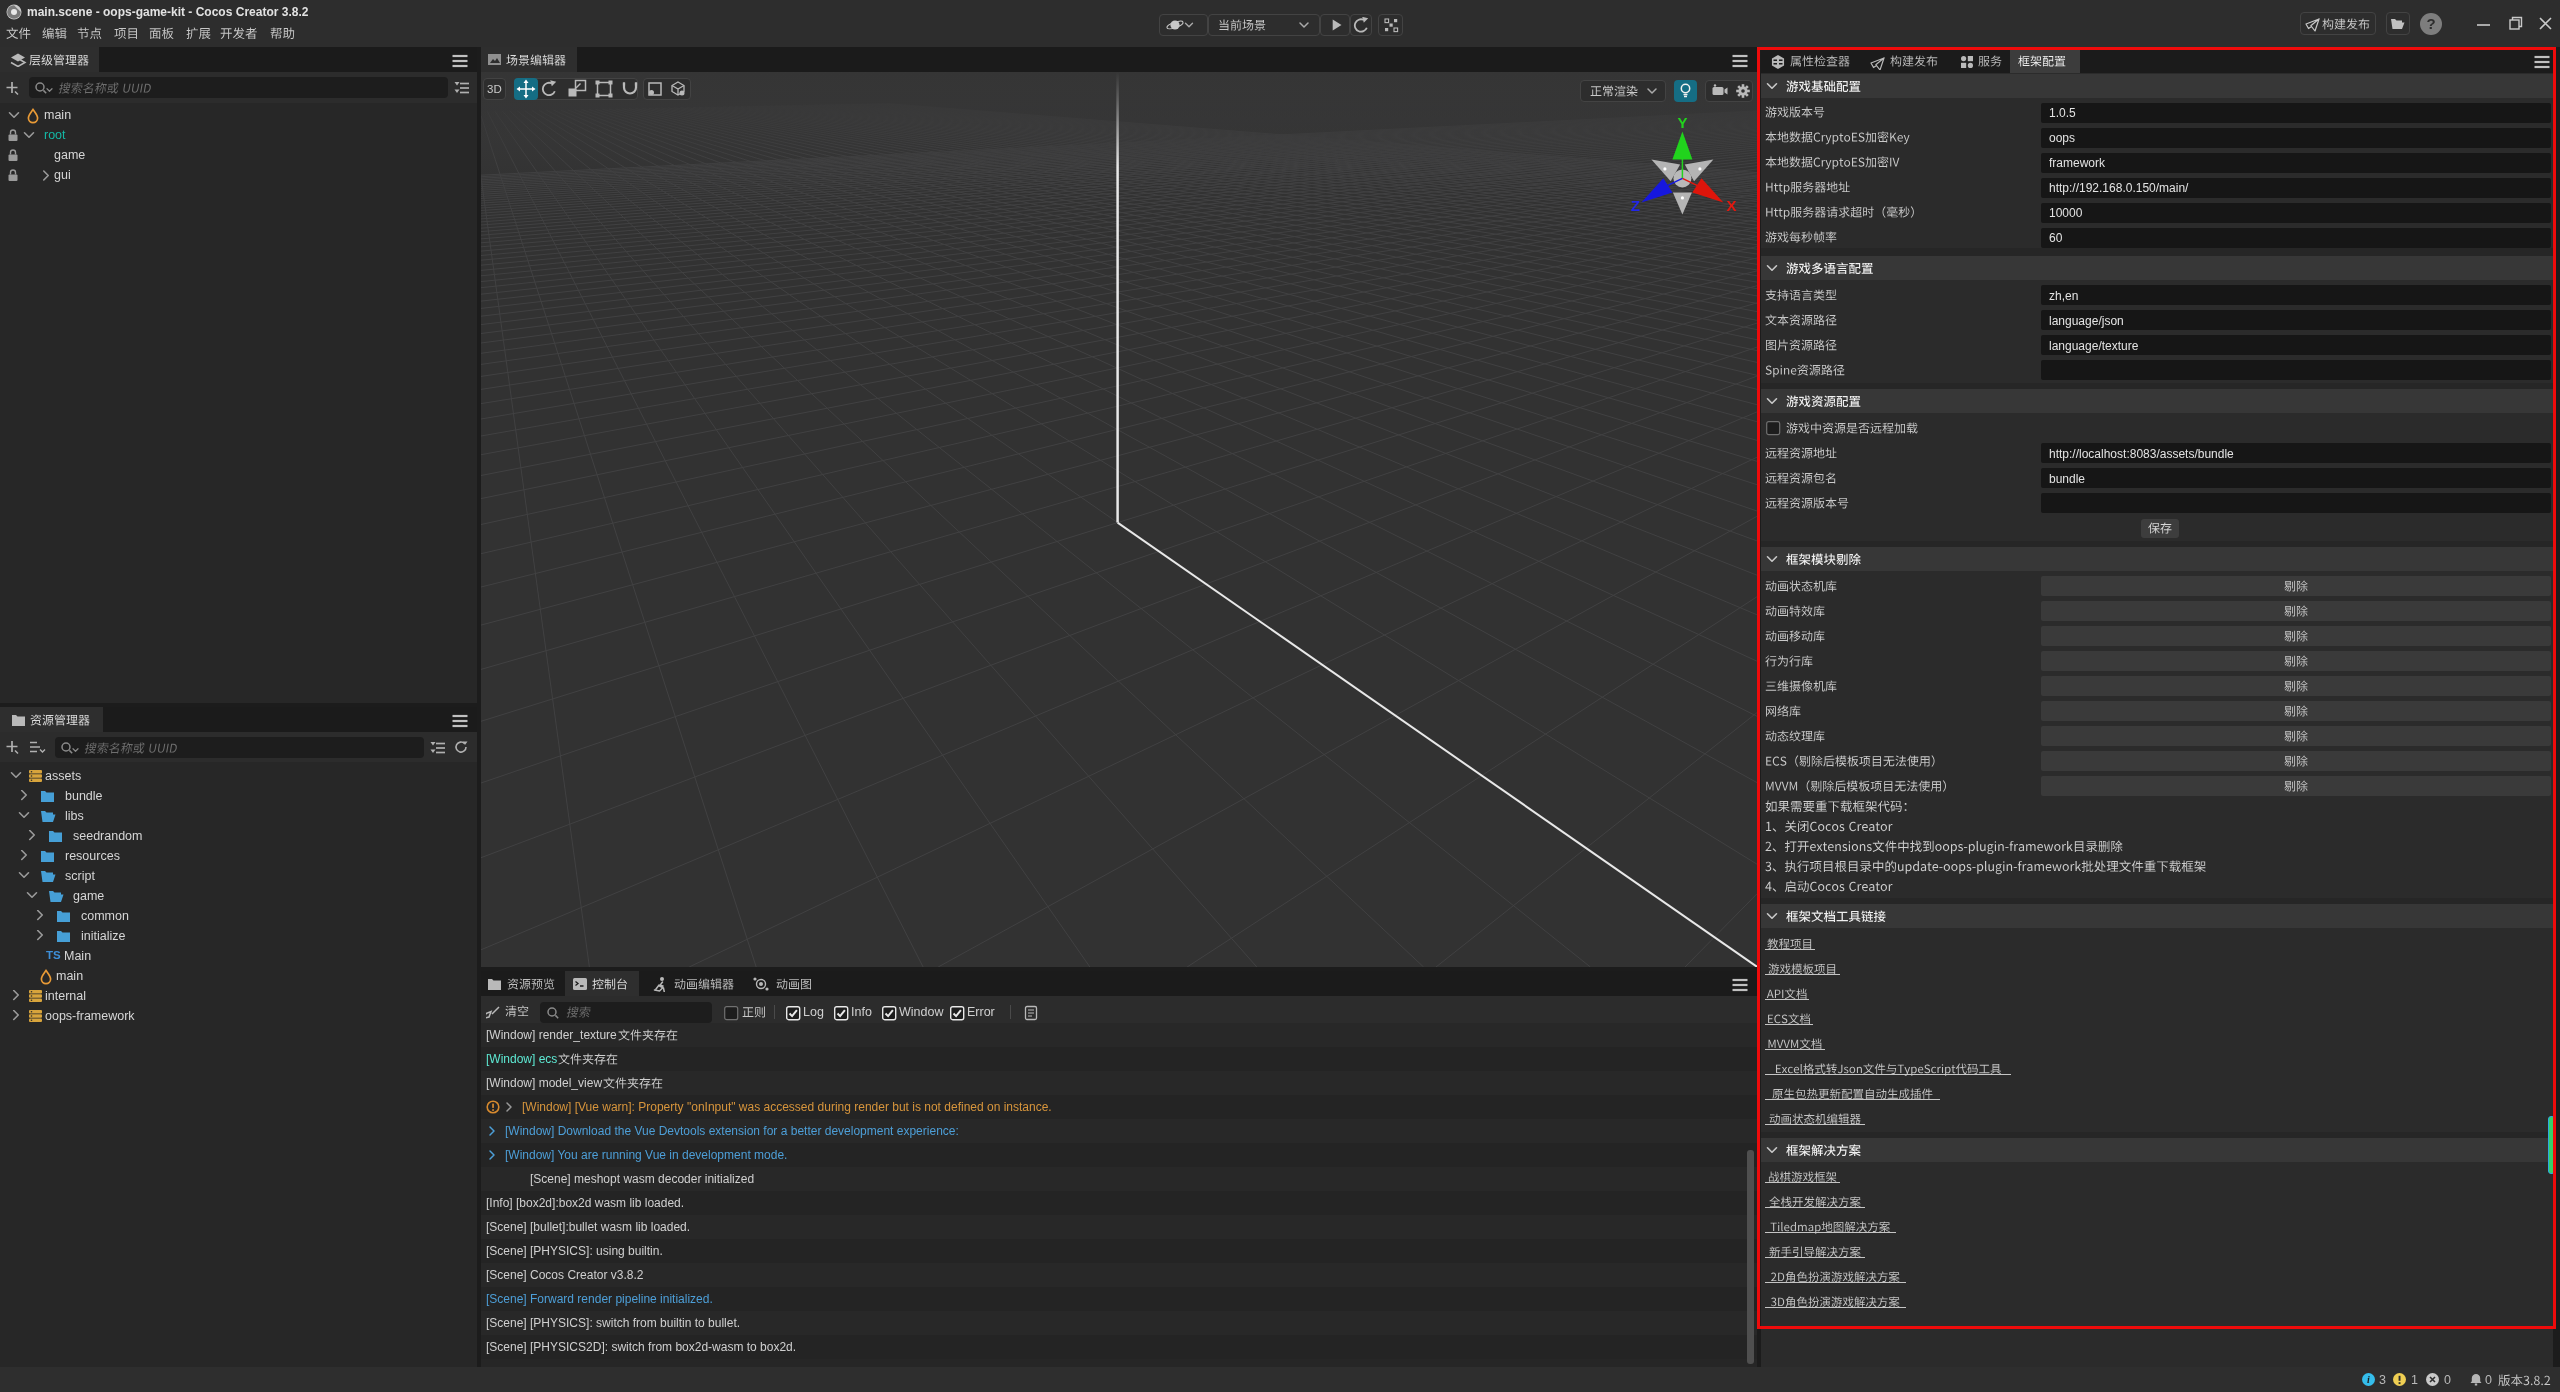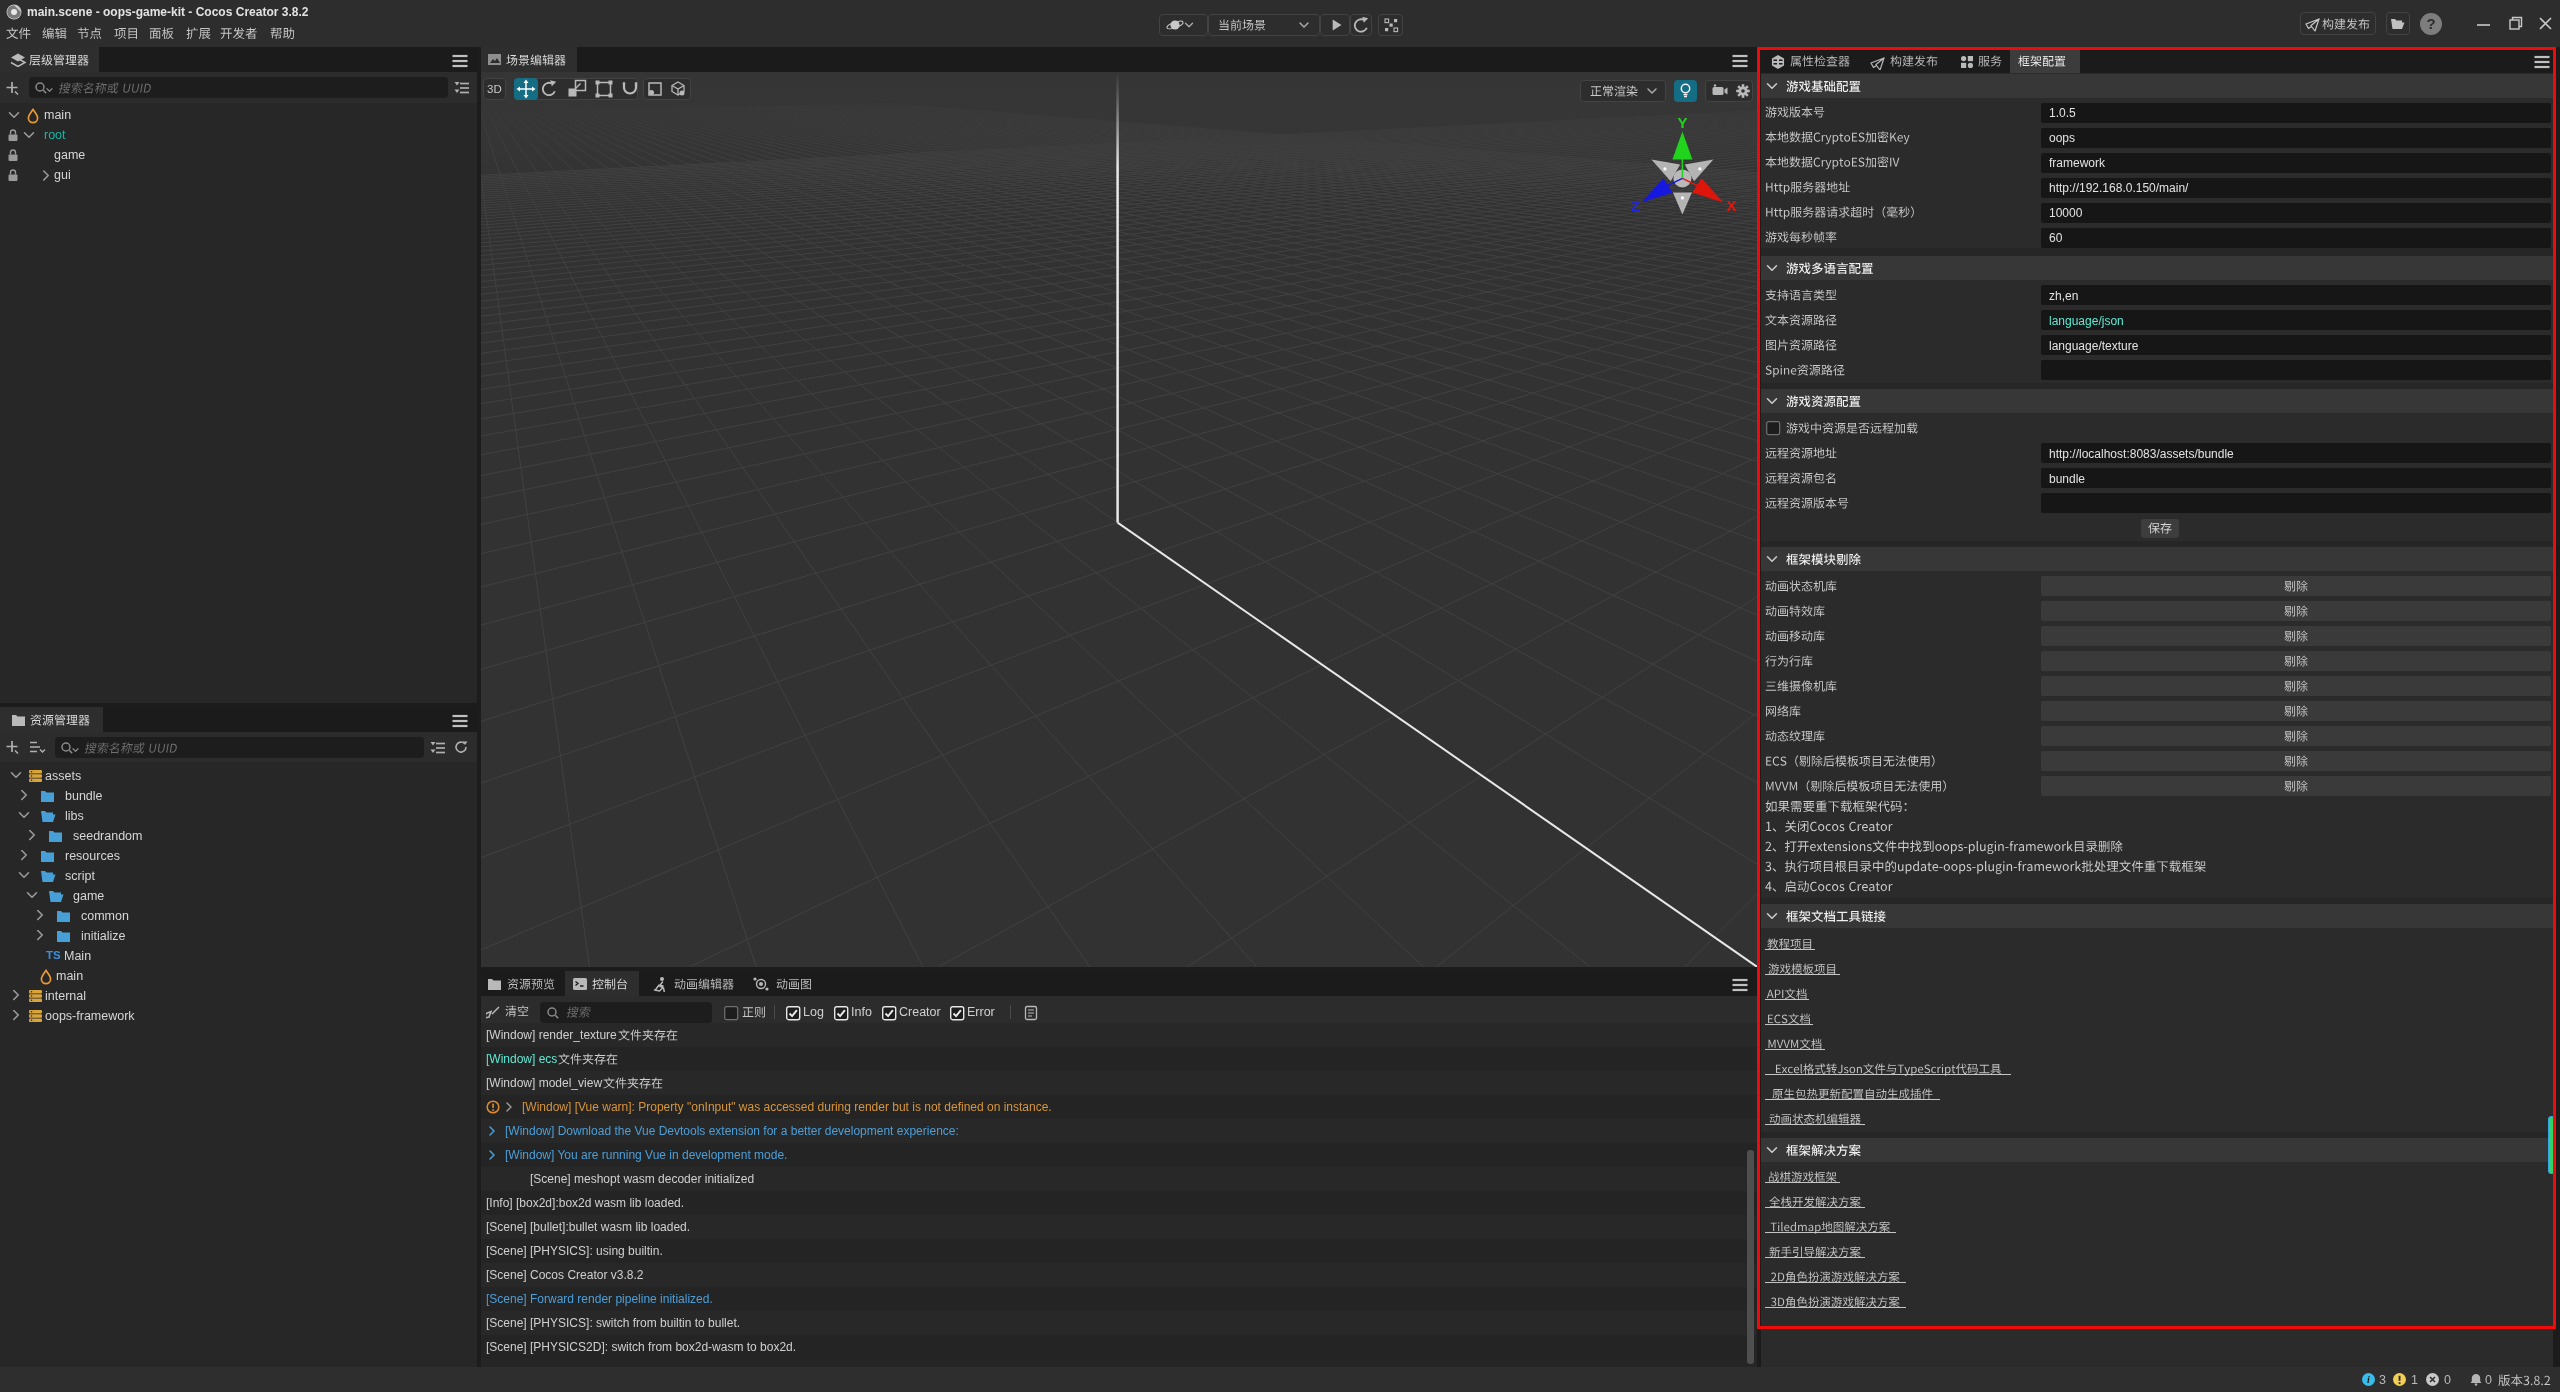--- a/index.html
+++ b/index.html
@@ -800,21 +800,21 @@
 <div style="left:803px;top:1003.12px;font:400 12.5px Liberation Sans,sans-serif;color:#d0d0d0;line-height:18.75px;white-space:pre;">Log</div>
 <svg style="position:absolute;left:834px;top:1006px;" width="15" height="15">
     <rect x="0.7" y="0.7" width="13" height="13" rx="2" fill="#1d1d1d" stroke="#e8e8e8" stroke-width="1.4"></rect>
     <polyline points="3.5,7.5 6.1,10.1 10.9,4.1" stroke="#e8e8e8" stroke-width="2" fill="none"></polyline>
   </svg>
 <div style="left:851px;top:1003.12px;font:400 12.5px Liberation Sans,sans-serif;color:#d0d0d0;line-height:18.75px;white-space:pre;">Info</div>
 <svg style="position:absolute;left:882px;top:1006px;" width="15" height="15">
     <rect x="0.7" y="0.7" width="13" height="13" rx="2" fill="#1d1d1d" stroke="#e8e8e8" stroke-width="1.4"></rect>
     <polyline points="3.5,7.5 6.1,10.1 10.9,4.1" stroke="#e8e8e8" stroke-width="2" fill="none"></polyline>
   </svg>
-<div style="left:899px;top:1003.12px;font:400 12.5px Liberation Sans,sans-serif;color:#d0d0d0;line-height:18.75px;white-space:pre;">Creator</div>
+<div style="left:899px;top:1003.12px;font:400 12.5px Liberation Sans,sans-serif;color:#d0d0d0;line-height:18.75px;white-space:pre;">Window</div>
 <svg style="position:absolute;left:950px;top:1006px;" width="15" height="15">
     <rect x="0.7" y="0.7" width="13" height="13" rx="2" fill="#1d1d1d" stroke="#e8e8e8" stroke-width="1.4"></rect>
     <polyline points="3.5,7.5 6.1,10.1 10.9,4.1" stroke="#e8e8e8" stroke-width="2" fill="none"></polyline>
   </svg>
 <div style="left:967px;top:1003.12px;font:400 12.5px Liberation Sans,sans-serif;color:#d0d0d0;line-height:18.75px;white-space:pre;">Error</div>
 <div style="left:1010px;top:1005px;width:1px;height:14px;background:#4a4a4a;"></div>
 <svg style="position:absolute;left:1022px;top:1004px;" width="18" height="18">
     <rect x="3.5" y="2.5" width="11" height="13" rx="1.5" stroke="#b9b9b9" stroke-width="1.3" fill="none"></rect>
     <path d="M6 6h6M6 9h6M6 12h4" stroke="#b9b9b9" stroke-width="1.2"></path>
   </svg>
@@ -1057,21 +1057,21 @@
 <div style="left:2049px;top:286.5px;font:400 12px Liberation Sans,sans-serif;color:#e3e3e3;line-height:18px;white-space:pre;">zh,en</div>
 <svg class="t " style="left:1765.0px;top:313.8px;" width="72.0" height="12.0" viewBox="0 -880 6000 1000" fill="#c9c9c9">
     <use href="#g0" x="0"></use>
     <use href="#g76" x="1000"></use>
     <use href="#g37" x="2000"></use>
     <use href="#g38" x="3000"></use>
     <use href="#g116" x="4000"></use>
     <use href="#g117" x="5000"></use>
   </svg>
 <div style="left:2041px;top:310px;width:510px;height:20px;background:#161616;border-radius:2px;"></div>
-<div style="left:2049px;top:311.5px;font:400 12px Liberation Sans,sans-serif;color:#5eead4;line-height:18px;white-space:pre;">language/json</div>
+<div style="left:2049px;top:311.5px;font:400 12px Liberation Sans,sans-serif;color:#e5e5e5;line-height:18px;white-space:pre;">language/json</div>
 <svg class="t " style="left:1765.0px;top:338.8px;" width="72.0" height="12.0" viewBox="0 -880 6000 1000" fill="#c9c9c9">
     <use href="#g50" x="0"></use>
     <use href="#g118" x="1000"></use>
     <use href="#g37" x="2000"></use>
     <use href="#g38" x="3000"></use>
     <use href="#g116" x="4000"></use>
     <use href="#g117" x="5000"></use>
   </svg>
 <div style="left:2041px;top:335px;width:510px;height:20px;background:#161616;border-radius:2px;"></div>
 <div style="left:2049px;top:336.5px;font:400 12px Liberation Sans,sans-serif;color:#e3e3e3;line-height:18px;white-space:pre;">language/texture</div>

